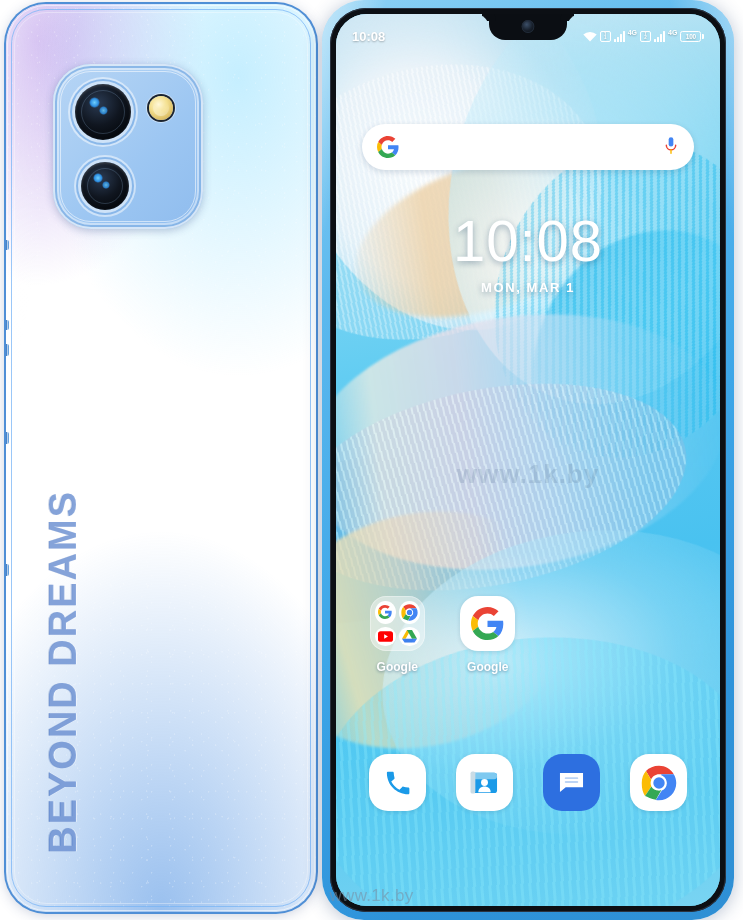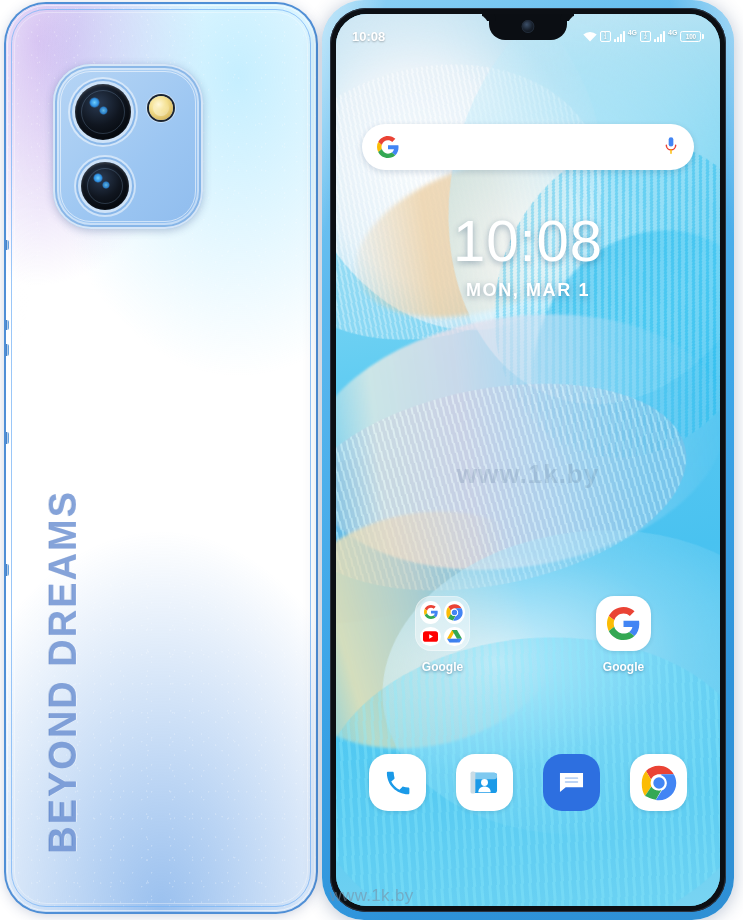--- a/index.html
+++ b/index.html
@@ -289,26 +289,26 @@
     display:flex; align-items:center; justify-content:space-between;
     padding:0 15px; box-shadow:0 2px 6px rgba(0,40,80,.16);
   }
   .g-logo{ width:22px; height:22px; }
   .mic{ width:16px; height:22px; }
 
   
   .clockw{ position:absolute; left:0; right:0; top:198px; text-align:center; color:#fff;
            text-shadow:0 2px 6px rgba(10,50,90,.35); }
   .clockw .time{ font-size:58px; font-weight:300; line-height:1; letter-spacing:1px; }
-  .clockw .date{ font-size:18px; font-weight:600; letter-spacing:1.6px; margin-top:10px; }
+  .clockw .date{ font-size:13px; font-weight:600; letter-spacing:1.6px; margin-top:10px; }
 
   
   .apps{
     position:absolute; left:18px; right:8px; top:582px;
-    display:grid; grid-template-columns:repeat(2,1fr); gap:4px;
+    display:grid; grid-template-columns:repeat(4,1fr); gap:4px;
   }
   .app{ display:flex; flex-direction:column; align-items:center; }
   .app-ico{ width:55px; height:55px; border-radius:16px; position:relative; }
   .app-label{
     margin-top:9px; font-size:12px; color:#fff; font-weight:600;
     text-shadow:0 1px 3px rgba(10,50,90,.45); white-space:nowrap;
   }
 
   
   .folder{

